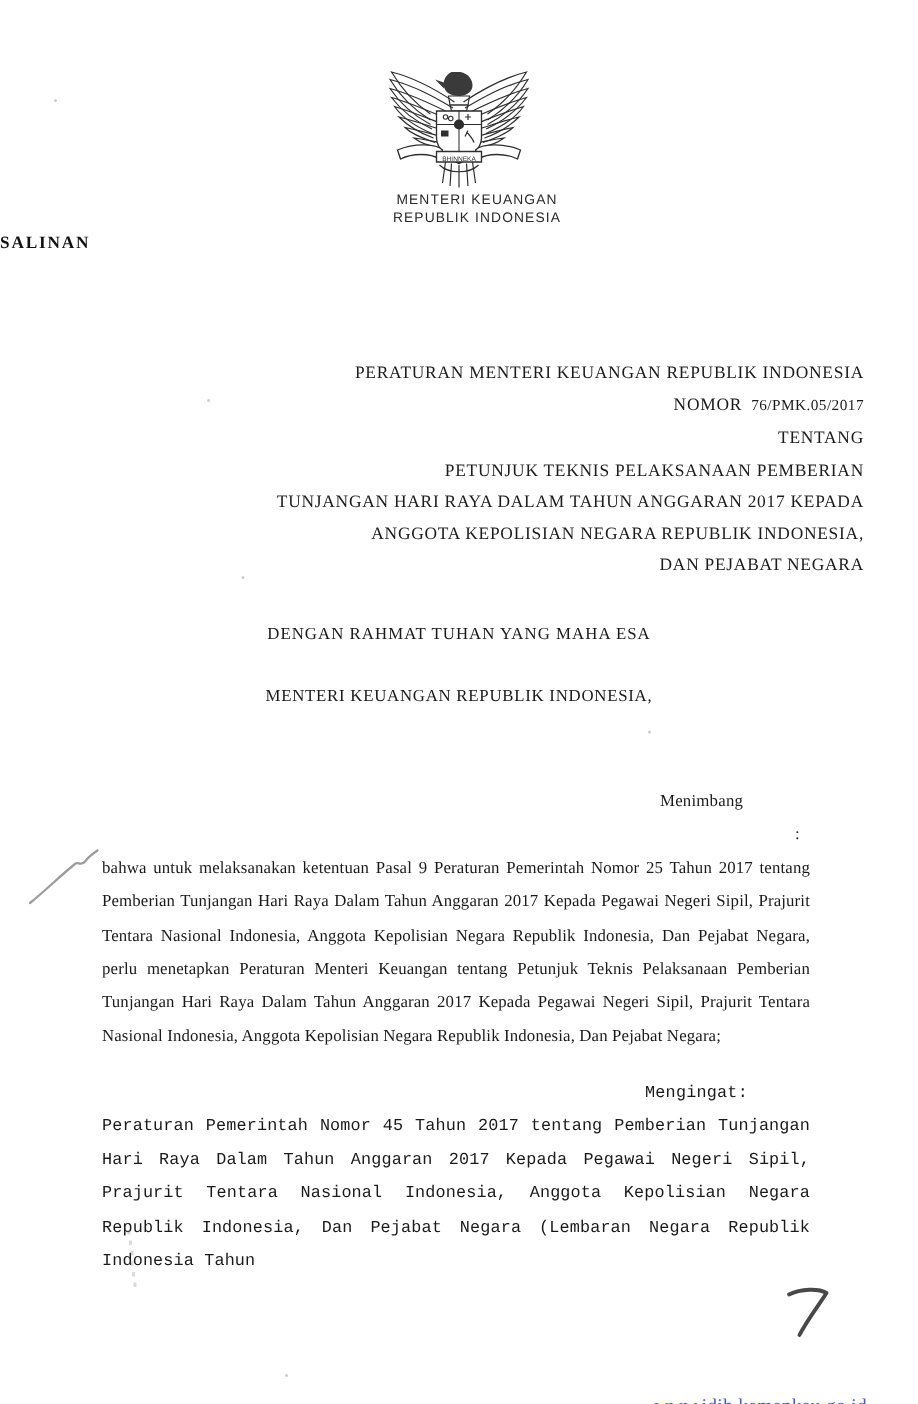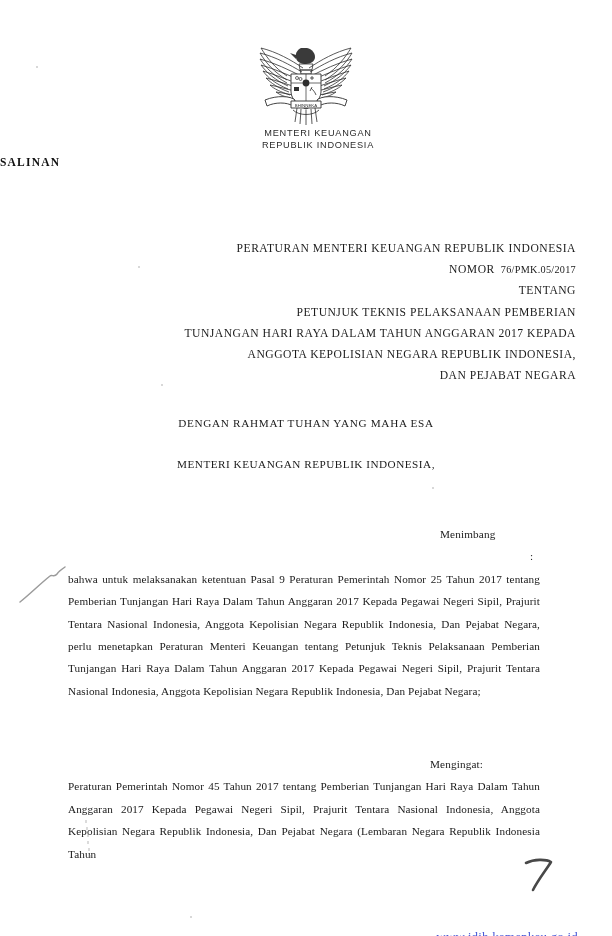--- a/index.html
+++ b/index.html
@@ -109,21 +109,21 @@
   
   .clause {
     position: absolute;
     left: 68px;
     width: 472px;
     display: flex;
     align-items: flex-end;
     flex-direction: column;
   }
   .clause-menimbang { top: 523px; }
-  .clause-mengingat { top: 753px; }
+  .clause-mengingat { top: 718px; font-family: Liberation Mono, monospace; }
 
   .clause-label {
     flex: 0 0 auto;
     width: 100px;
     font-size: 11.2px;
     line-height: 22.4px;
     letter-spacing: 0.15px;
     white-space: nowrap;
   }
   .clause-colon {

